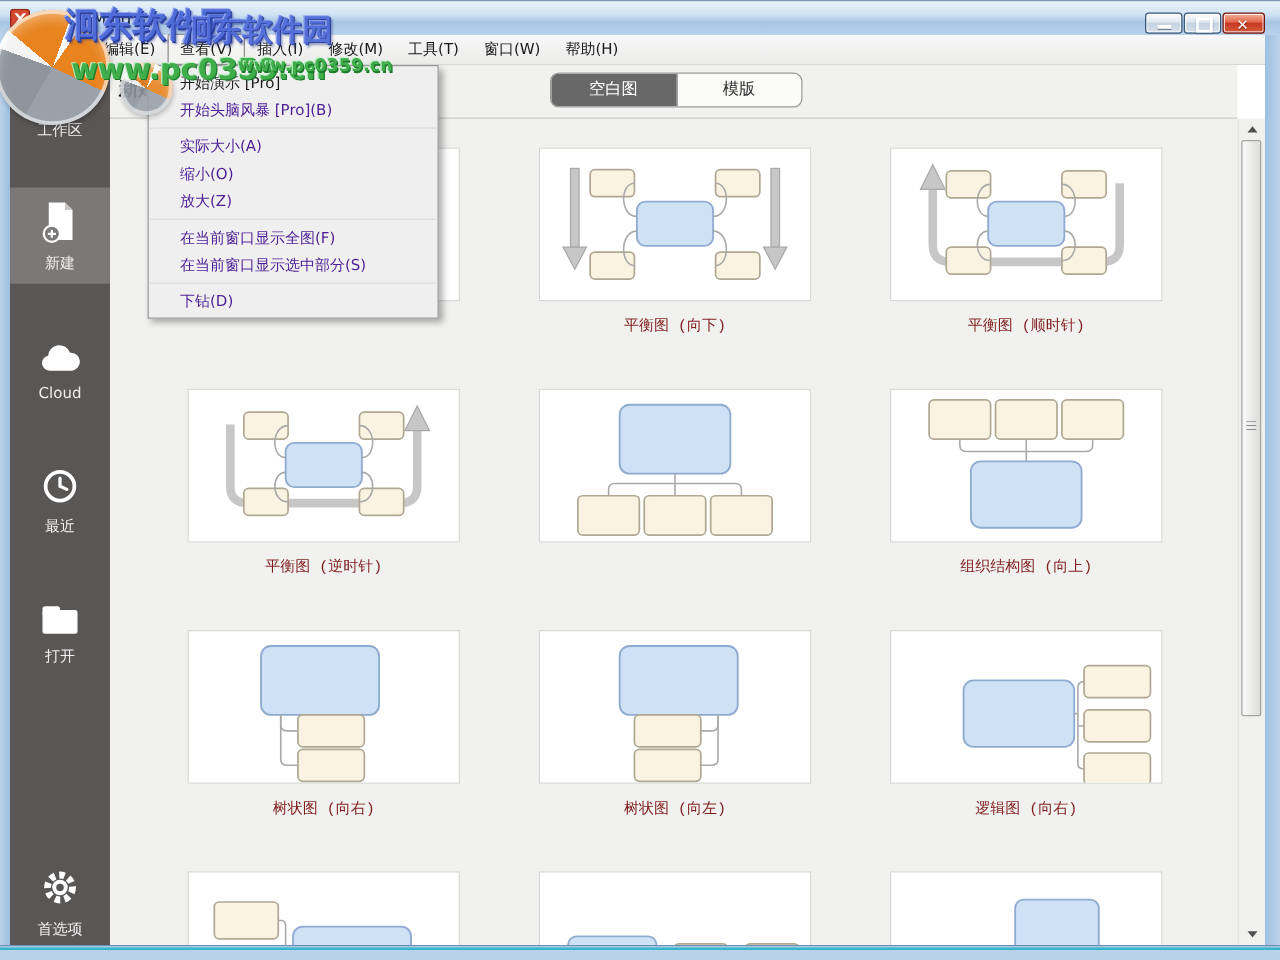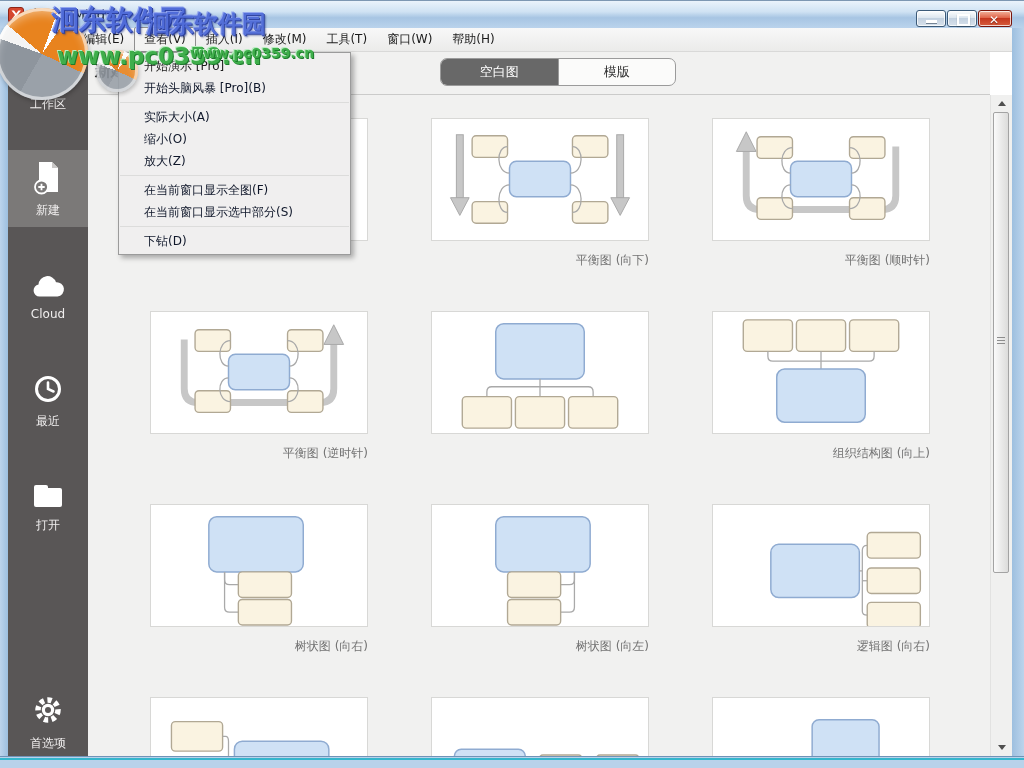--- a/index.html
+++ b/index.html
@@ -43,48 +43,48 @@
   .sidebar{left:8px;top:52px;width:80px;height:704px;background:#595656;z-index:3;
     display:flex;flex-direction:column;gap:32px;}
   .side-item{display:flex;flex-direction:column;align-items:center;justify-content:center;gap:7px;flex:none;}
   .side-item.selected{background:#7b7978;}
   .side-label{font-size:12px;color:#f0eeee;}
   .side-spacer{flex:1;}
 
   
   .content{left:88px;top:52px;width:902px;height:704px;background:#f1f1f0;z-index:2;overflow:hidden;}
   .page-title{position:absolute;left:7px;top:9px;font-size:16px;font-weight:bold;color:#121212;}
-  .tabs{position:absolute;left:352px;top:6px;width:236px;height:28px;display:flex;
+  .tabs{position:absolute;left:352px;top:6px;width:202px;height:28px;display:flex;
     border:1px solid #9b9b9b;border-radius:7px;overflow:hidden;background:#fbfbfa;box-sizing:border-box;}
   .tab{flex:1;text-align:center;line-height:26px;font-size:13px;color:#2e2e2e;}
   .tab.selected{background:#686868;color:#fff;}
   .tab.first{border-right:1px solid #9b9b9b;box-sizing:border-box;}
   .hdr-divider{position:absolute;left:0;top:42px;width:902px;height:0;border-top:1px solid #cbcbca;}
   .cards-area{position:absolute;left:0;top:43px;width:902px;height:661px;overflow:hidden;}
   .cards-grid{position:absolute;left:62px;top:23px;display:grid;
     grid-template-columns:repeat(3,218px);column-gap:63px;}
   .card-cell{height:193px;}
   .card-thumb{width:216px;height:121px;background:#fff;border:1px solid #d8d8d6;}
-  .card-label{text-align:right;margin-top:11px;font-size:12px;color:#737373;height:15px;}
+  .card-label{text-align:center;margin-top:11px;font-size:12px;color:#7f1d1d;height:15px;font-family:Liberation Mono, monospace;}
 
   
   .scrollbar{left:990px;top:95px;width:22px;height:663px;background:#f0f0ef;border-left:1px solid #e2e2e1;box-sizing:border-box;z-index:3;}
   .sb-arrow{position:absolute;left:0;width:100%;height:14px;display:flex;align-items:center;justify-content:center;}
   .tri-up{width:0;height:0;border-left:4px solid transparent;border-right:4px solid transparent;border-bottom:5px solid #4f4f4f;}
   .tri-down{width:0;height:0;border-left:4px solid transparent;border-right:4px solid transparent;border-top:5px solid #4f4f4f;}
   .sb-thumb{position:absolute;left:2px;top:17px;width:16px;height:461px;border:1px solid #a3a3a3;border-radius:2px;
     background:linear-gradient(90deg,#fafafa,#dcdcdb);box-sizing:border-box;}
   .sb-grip{position:absolute;left:3px;top:224px;width:8px;height:8px;
     background:repeating-linear-gradient(#8d8d8d 0 1px,transparent 1px 3px);}
 
   
   .dropdown{left:118px;top:52px;width:233px;background:#f0efef;border:1px solid #9b9b9b;
     box-shadow:3px 3px 5px rgba(0,0,0,.3);padding:2px 0;z-index:60;box-sizing:border-box;}
   .menu-row{height:22px;line-height:22px;padding-left:25px;font-size:12px;color:#1c1c1c;position:relative;white-space:nowrap;}
-  .menu-row.disabled{color:#0f172a;}
+  .menu-row.disabled{color:#4c1d95;}
   .menu-sep{border-top:1px solid #dcdcdb;margin:3px 1px;}
 
   
   .wm{z-index:100;pointer-events:none;}
   .wm-blue{font-weight:bold;color:#4f6bd8;
     text-shadow:1px 1px 0 #2b3f9e,-1px -1px 0 #93a6ef,2px 2px 2px rgba(20,40,120,.5);}
   .wm-green{font-weight:bold;color:#3fae4b;text-shadow:1px 1px 0 #1d7c2c,-1px -1px 0 #b8edc0;}
   .wm-globe{border-radius:50%;
     background:conic-gradient(from 210deg,#8e959d 0 80deg,#f4f4f4 80deg 100deg,#e8831e 100deg 170deg,#fdfdfd 170deg 185deg,#e8831e 185deg 265deg,#9aa1a9 265deg 360deg);
     box-shadow:inset 0 0 0 3px rgba(255,255,255,.55), inset 0 6px 10px rgba(255,255,255,.4), 1px 2px 4px rgba(0,0,0,.25);}

